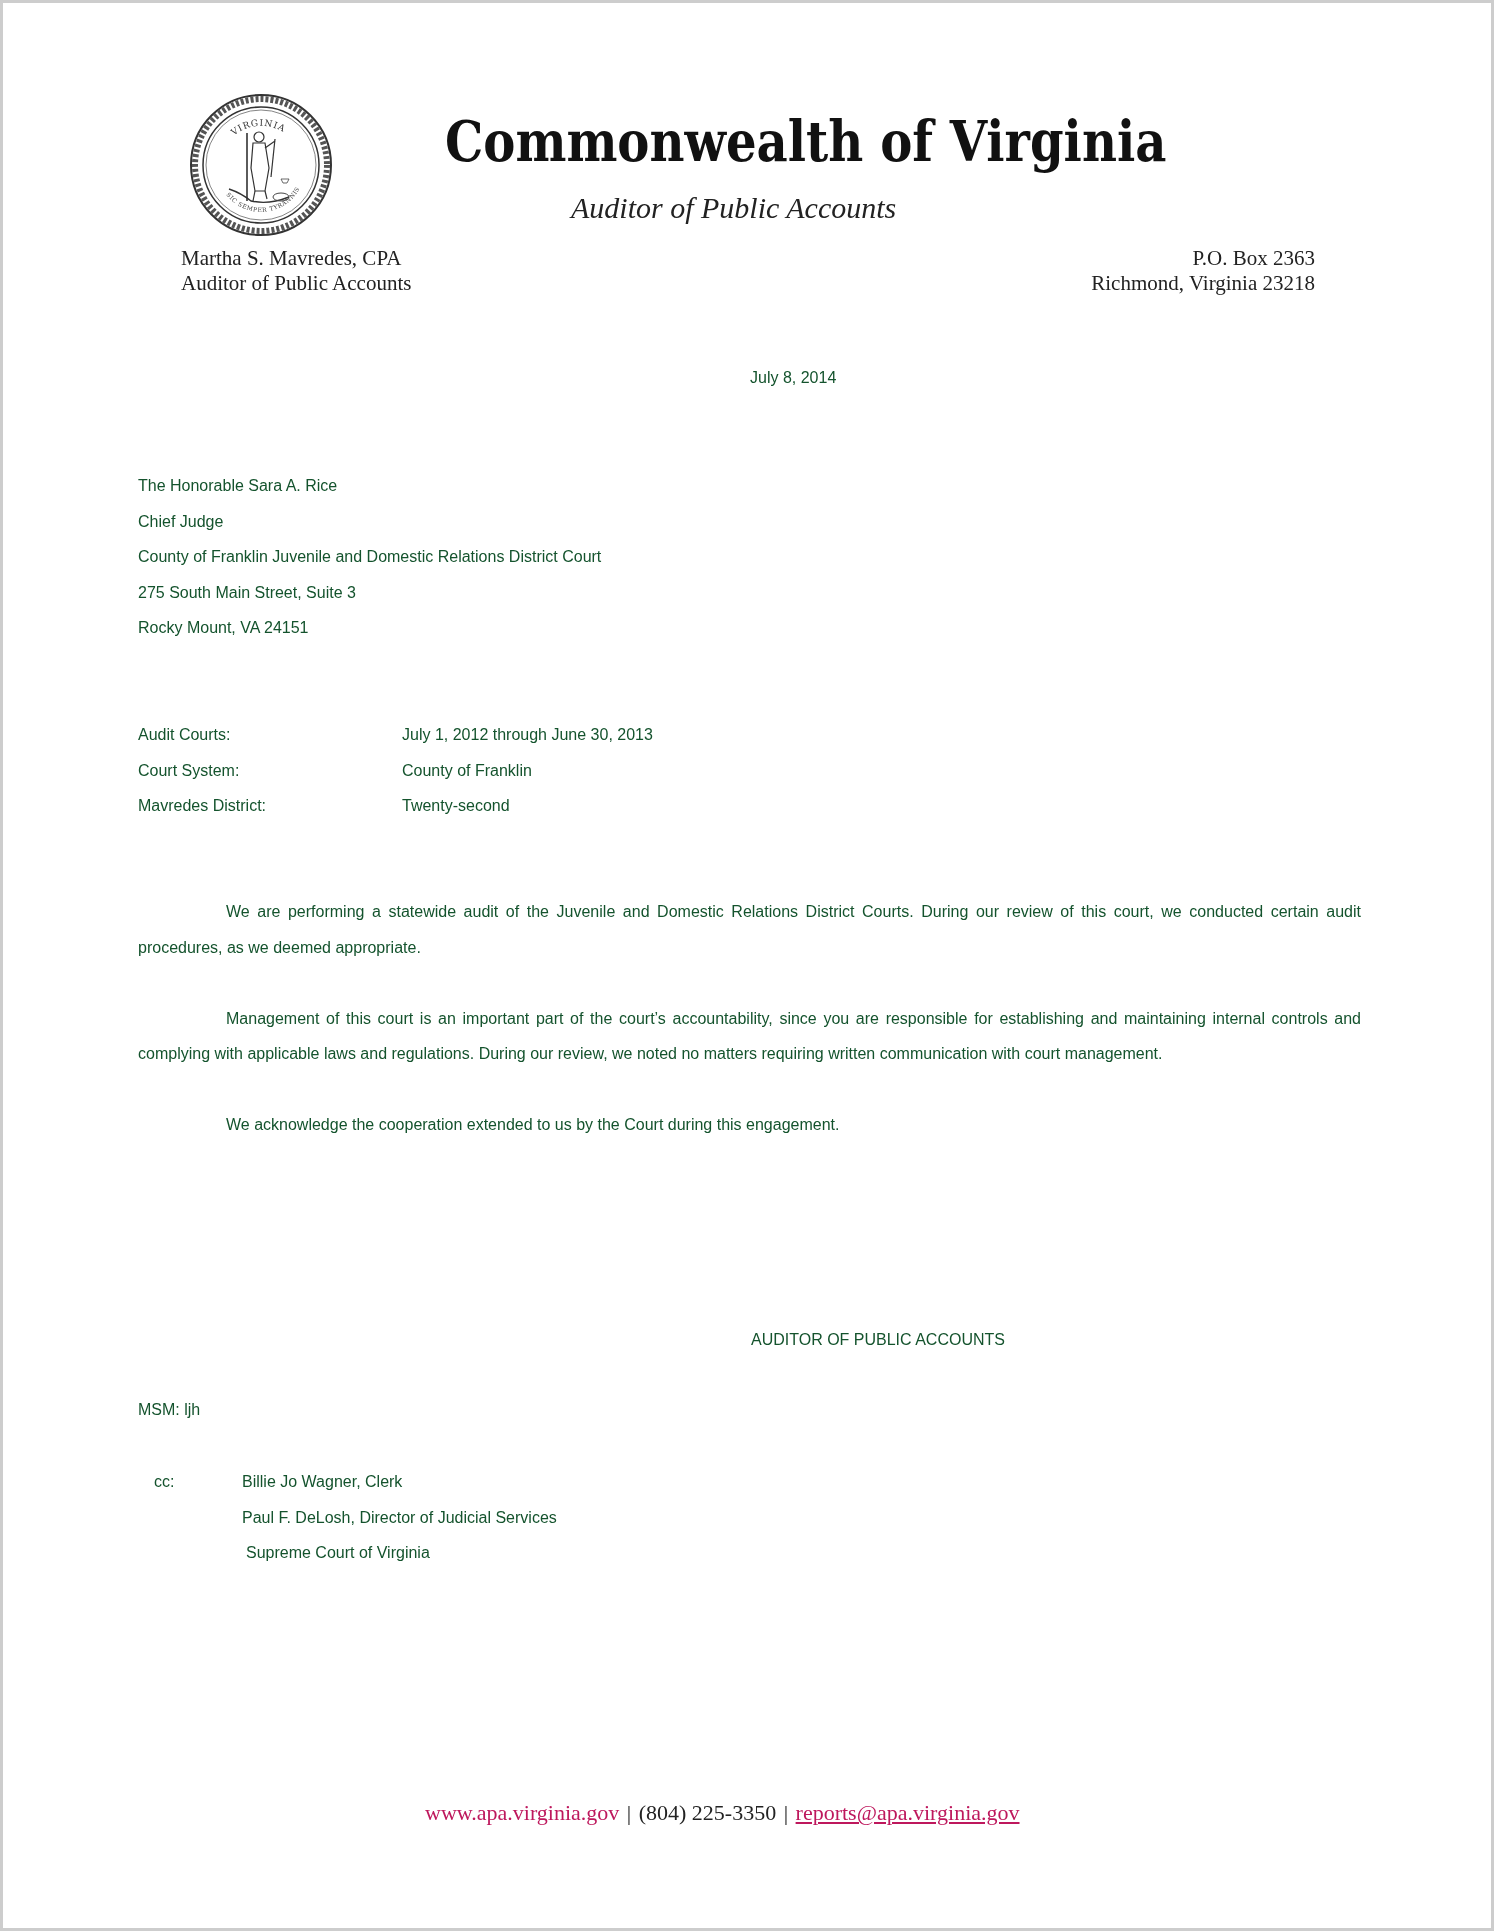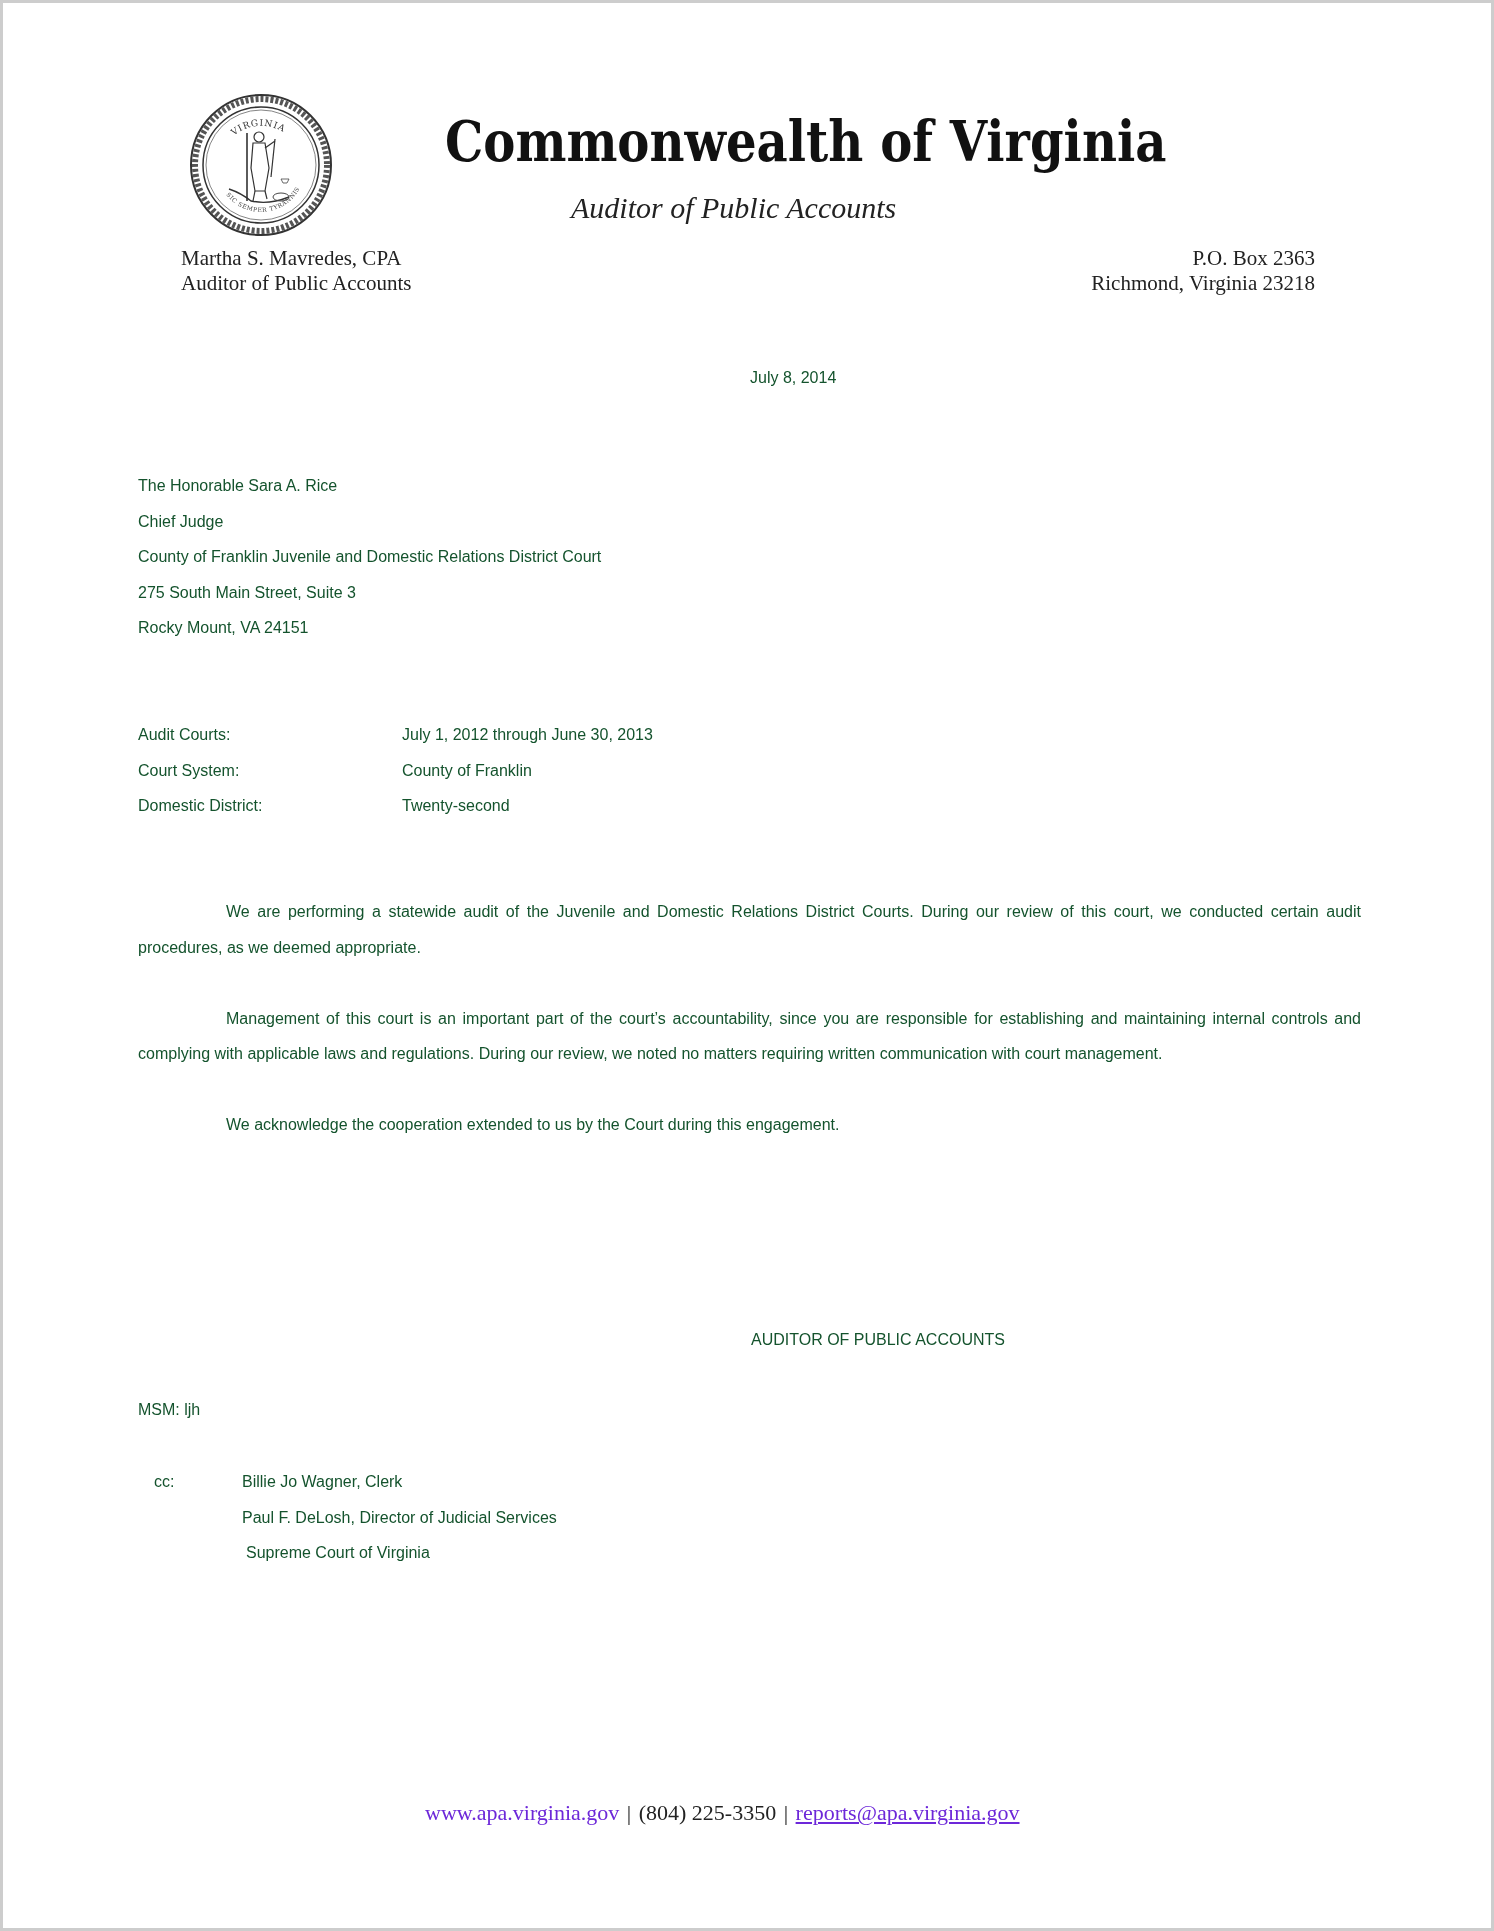--- a/index.html
+++ b/index.html
@@ -45,21 +45,21 @@
     .para { margin: 0 0 35.5px 0; text-align: justify; text-indent: 88px; white-space: normal; }
     .signature { left: 748px; top: 1319px; }
     .initials { left: 135px; top: 1389px; }
     .cc { left: 135px; top: 1461px; }
     .cc-row { display: flex; margin-left: 16px; }
     .cc-label { width: 88px; }
     .cc-sub { padding-left: 108px; }
 
     
     .footer { left: 422px; top: 1796px; font-size: 22px; line-height: 28px; color: #222; }
-    .footer a { color: #6d28d9; text-decoration: underline; }
+    .footer a { color: #be185d; text-decoration: underline; }
     .footer .sep { padding: 0 2px; }
   </style>
 </head>
 <body>
 
 <div class="page">
 
   <svg class="seal" viewBox="0 0 144 144">
     <circle cx="72" cy="72" r="70" fill="none" stroke="#333" stroke-width="2"></circle>
     <circle cx="72" cy="72" r="66" fill="none" stroke="#555" stroke-width="6" stroke-dasharray="3 2"></circle>
@@ -110,21 +110,21 @@
   <div class="abs sans body-text meta">
     <div class="meta-row">
       <span class="meta-label">Audit Courts:</span>
       <span>July 1, 2012 through June 30, 2013</span>
     </div>
     <div class="meta-row">
       <span class="meta-label">Court System:</span>
       <span>County of Franklin</span>
     </div>
     <div class="meta-row">
-      <span class="meta-label">Domestic District:</span>
+      <span class="meta-label">Mavredes District:</span>
       <span>Twenty-second</span>
     </div>
   </div>
 
   <div class="sans body-text paragraphs">
     <p class="para">We are performing a statewide audit of the Juvenile and Domestic Relations District Courts. During our review of this court, we conducted certain audit procedures, as we deemed appropriate.</p>
     <p class="para">Management of this court is an important part of the court’s accountability, since you are responsible for establishing and maintaining internal controls and complying with applicable laws and regulations.  During our review, we noted no matters requiring written communication with court management.</p>
     <p class="para">We acknowledge the cooperation extended to us by the Court during this engagement.</p>
   </div>
 

